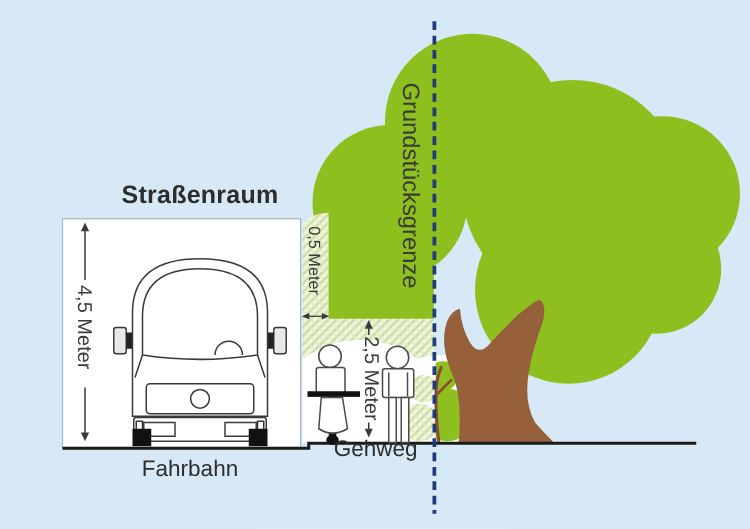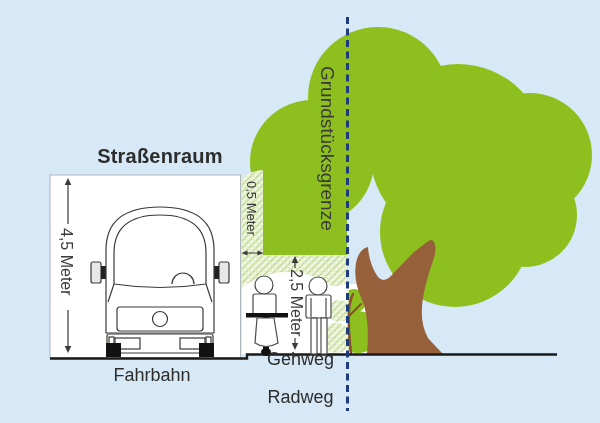--- a/index.html
+++ b/index.html
@@ -150,15 +150,14 @@
 
   <div class="lbl heading" style="left:60px; top:145px; width:200px;">Straßenraum</div>
 
   <div class="vtext boundary-lbl" style="left:338px; top:66px;">Grundstücksgrenze</div>
   <div class="vtext measure-lbl" style="left:75px; top:228px;">4,5 Meter</div>
   <div class="vtext measure-lbl-sm" style="left:259px; top:181px;">0,5 Meter</div>
   <div class="vtext measure-lbl" style="left:305px; top:269px;">2,5 Meter</div>
 
   <div class="lbl ground-lbl" style="left:90px; top:365px; width:124px;">Fahrbahn</div>
   <div class="lbl ground-lbl" style="left:258px; top:349px; width:85px;">Gehweg</div>
-  <div class="lbl ground-lbl" style="left:258px; top:387px; width:85px;">Radweg</div>
 
 </div>
 
 </body></html>

